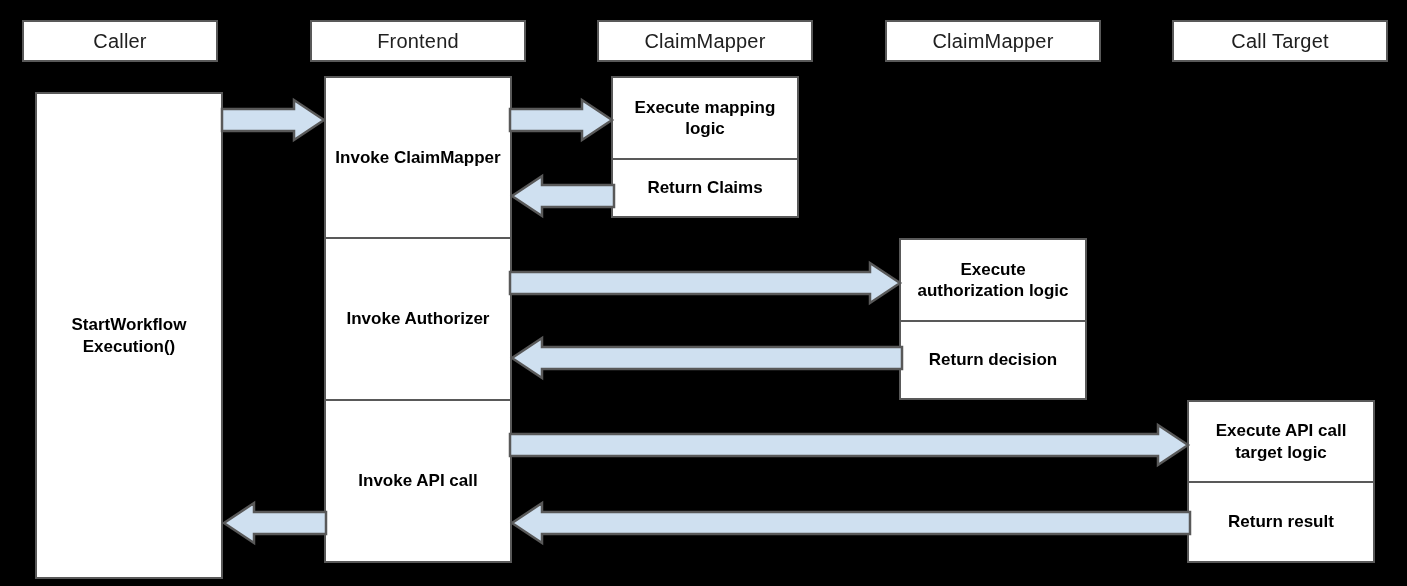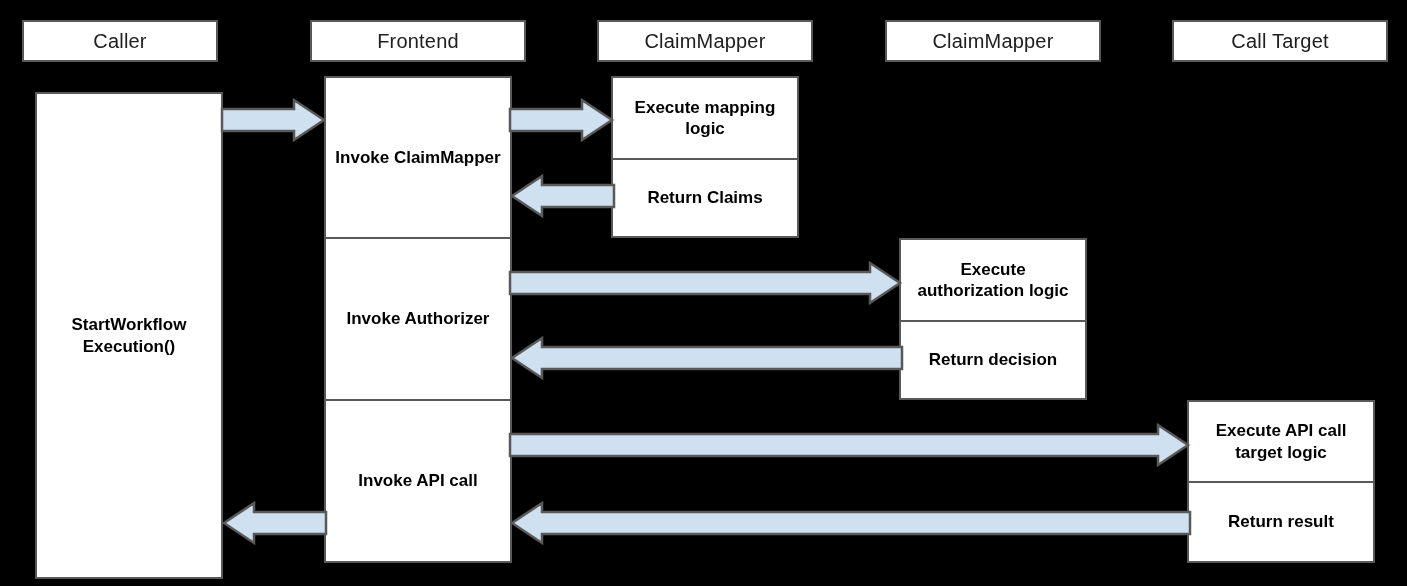--- a/index.html
+++ b/index.html
@@ -89,21 +89,21 @@
   <div class="activation" style="left:35px; top:92px; width:188px; height:487px;">
     <div class="act-seg">StartWorkflow Execution()</div>
   </div>
 
   <div class="activation" style="left:324px; top:76px; width:188px; height:487px;">
     <div class="act-seg" style="height:159px; flex:0 0 159px;">Invoke ClaimMapper</div>
     <div class="act-seg" style="height:162px; flex:0 0 162px;">Invoke Authorizer</div>
     <div class="act-seg" style="flex:1 1 auto;">Invoke API call</div>
   </div>
 
-  <div class="activation" style="left:611px; top:76px; width:188px; height:162px;">
+  <div class="activation" style="left:611px; top:76px; width:188px; height:142px;">
     <div class="act-seg" style="height:80px; flex:0 0 80px;">Execute mapping logic</div>
     <div class="act-seg" style="flex:1 1 auto;">Return Claims</div>
   </div>
 
   <div class="activation" style="left:899px; top:238px; width:188px; height:162px;">
     <div class="act-seg" style="height:80px; flex:0 0 80px;">Execute authorization logic</div>
     <div class="act-seg" style="flex:1 1 auto;">Return decision</div>
   </div>
 
   <div class="activation" style="left:1187px; top:400px; width:188px; height:163px;">

